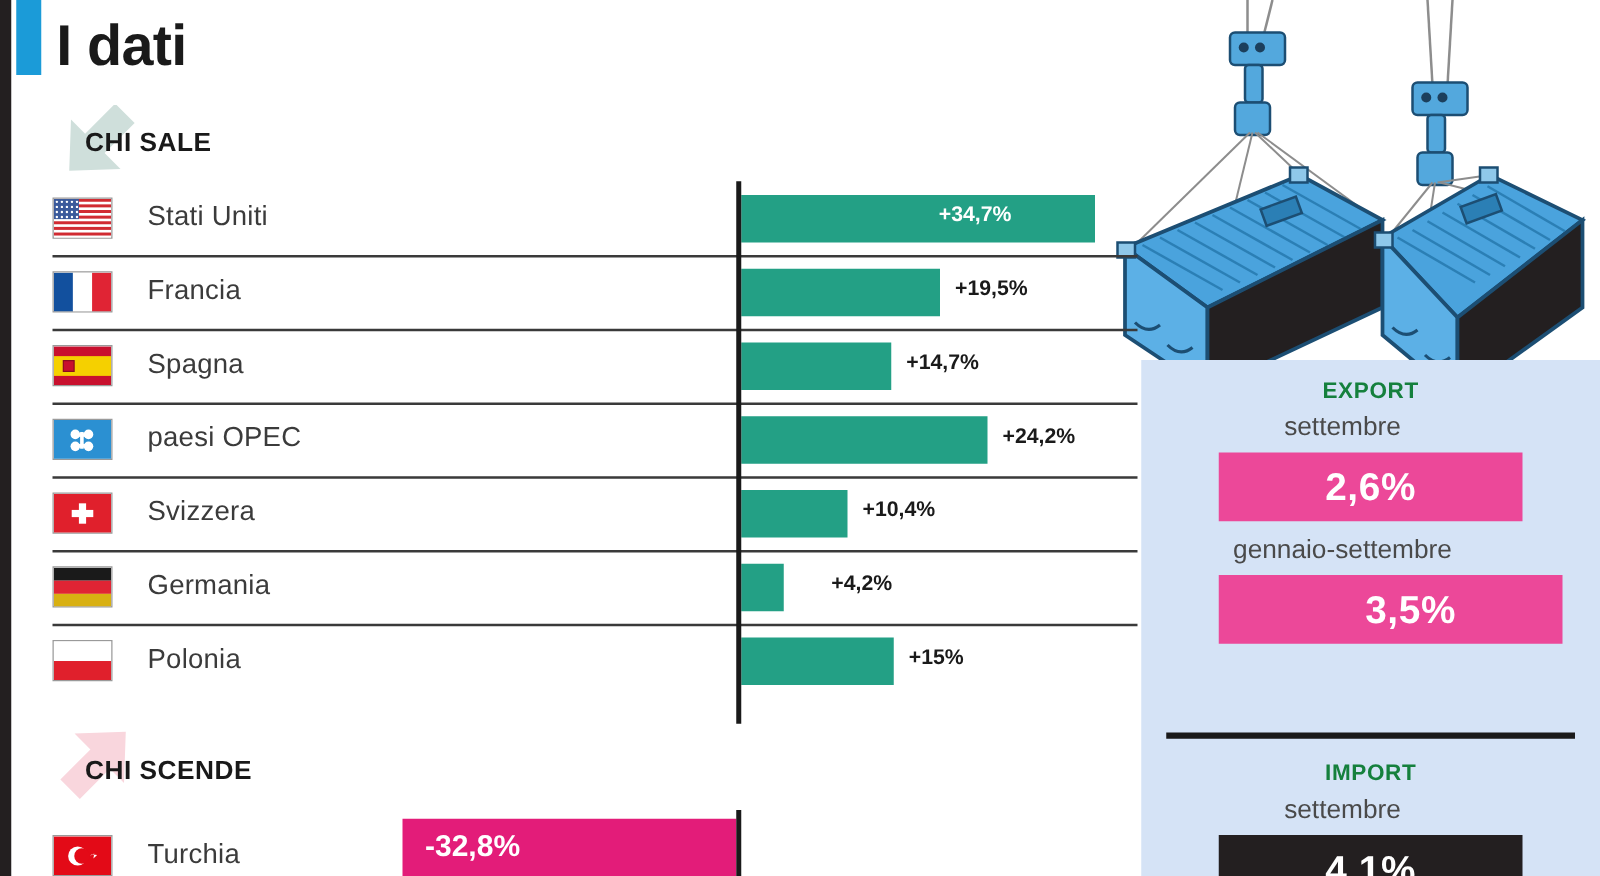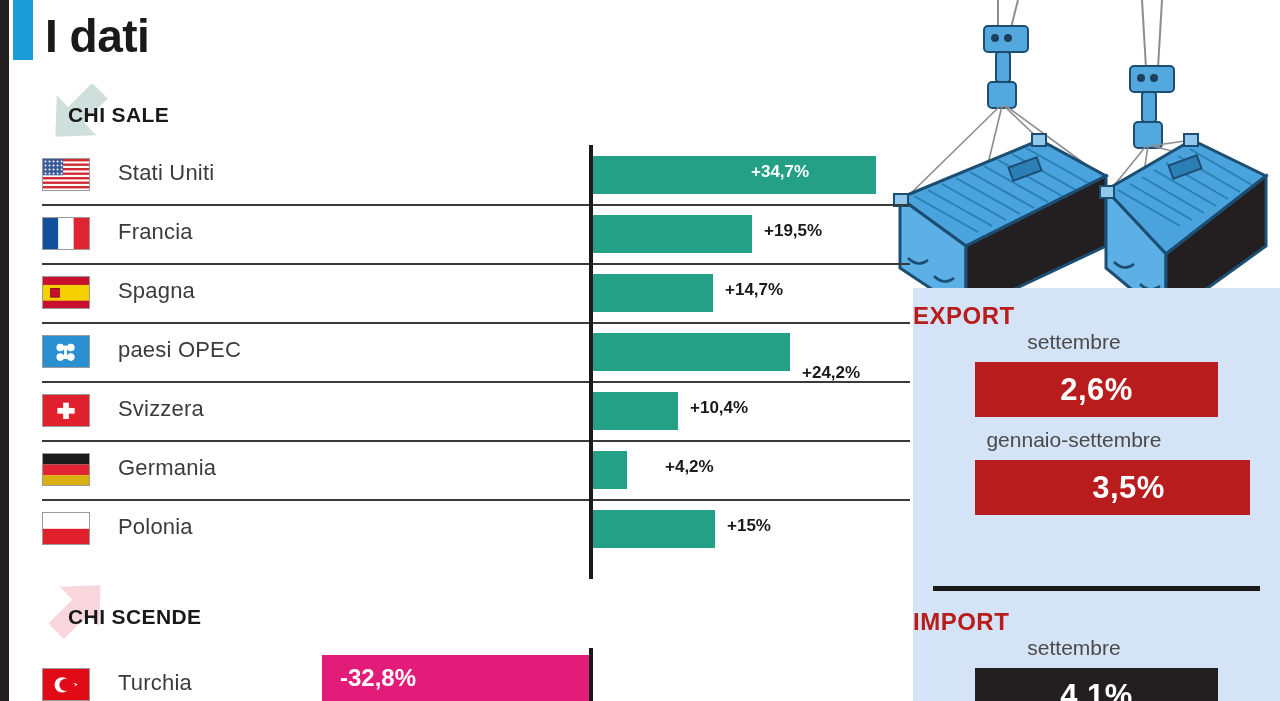--- a/index.html
+++ b/index.html
@@ -71,32 +71,32 @@
   .neg-val{
     position:absolute;top:24px;font-size:24px;font-weight:bold;color:#ffffff;white-space:nowrap;
   }
 
   
   .panel{
     position:absolute;left:913px;top:288px;width:367px;height:413px;
     background:#d5e3f6;
   }
   .panel-title{
-    position:absolute;width:367px;
-    font-size:24px;font-weight:bold;color:#b91c1c;letter-spacing:0.5px;
+    position:absolute;width:367px;text-align:center;
+    font-size:18px;font-weight:bold;color:#15803d;letter-spacing:0.5px;
   }
   .panel-sub{
     position:absolute;width:322px;text-align:center;
     font-size:21px;color:#4a4a4a;
   }
   .val-box{
     position:absolute;left:62px;width:243px;height:55px;
     display:flex;align-items:center;justify-content:center;
   }
-  .val-box.blue{background:#b91c1c;}
+  .val-box.blue{background:#ec4899;}
   .val-box.dark{background:#231f20;}
   .val-box span{font-size:31px;font-weight:bold;color:#fff;letter-spacing:0.5px;}
   .panel-div{position:absolute;left:20px;top:298px;width:327px;height:5px;background:#1a1a1a;}
 
   
   .containers{position:absolute;left:862px;top:0;width:418px;height:340px;}
 </style>
 </head>
 <body>
 
@@ -291,21 +291,21 @@
               <circle cx="29" cy="12" r="4"></circle>
               <circle cx="18" cy="22" r="4"></circle>
               <circle cx="29" cy="22" r="4"></circle>
               <rect x="16" y="11" width="15" height="3"></rect>
               <rect x="16" y="20" width="15" height="3"></rect>
               <rect x="22" y="10" width="3" height="14"></rect>
             </g>
           </svg></div>
         <div class="cty">paesi OPEC</div>
         <div class="bar pos" style="width: 197px; background: rgb(35, 160, 133);"></div>
-        <div class="bar-val" style="left: 802px; margin-top: 24px;">+24,2%</div>
+        <div class="bar-val" style="left: 802px;">+24,2%</div>
       </div>
       <div class="row" style="top: 236px;">
         <div class="row-sep"></div>
         <div class="flag"><svg viewBox="0 0 48 33" preserveAspectRatio="none">
             <rect width="48" height="33" fill="#e0202c"></rect>
             <rect x="21" y="8" width="6" height="17" fill="#fff"></rect>
             <rect x="15" y="13.5" width="18" height="6" fill="#fff"></rect>
           </svg></div>
         <div class="cty">Svizzera</div>
         <div class="bar pos" style="width: 85px; background: rgb(35, 160, 133);"></div>

